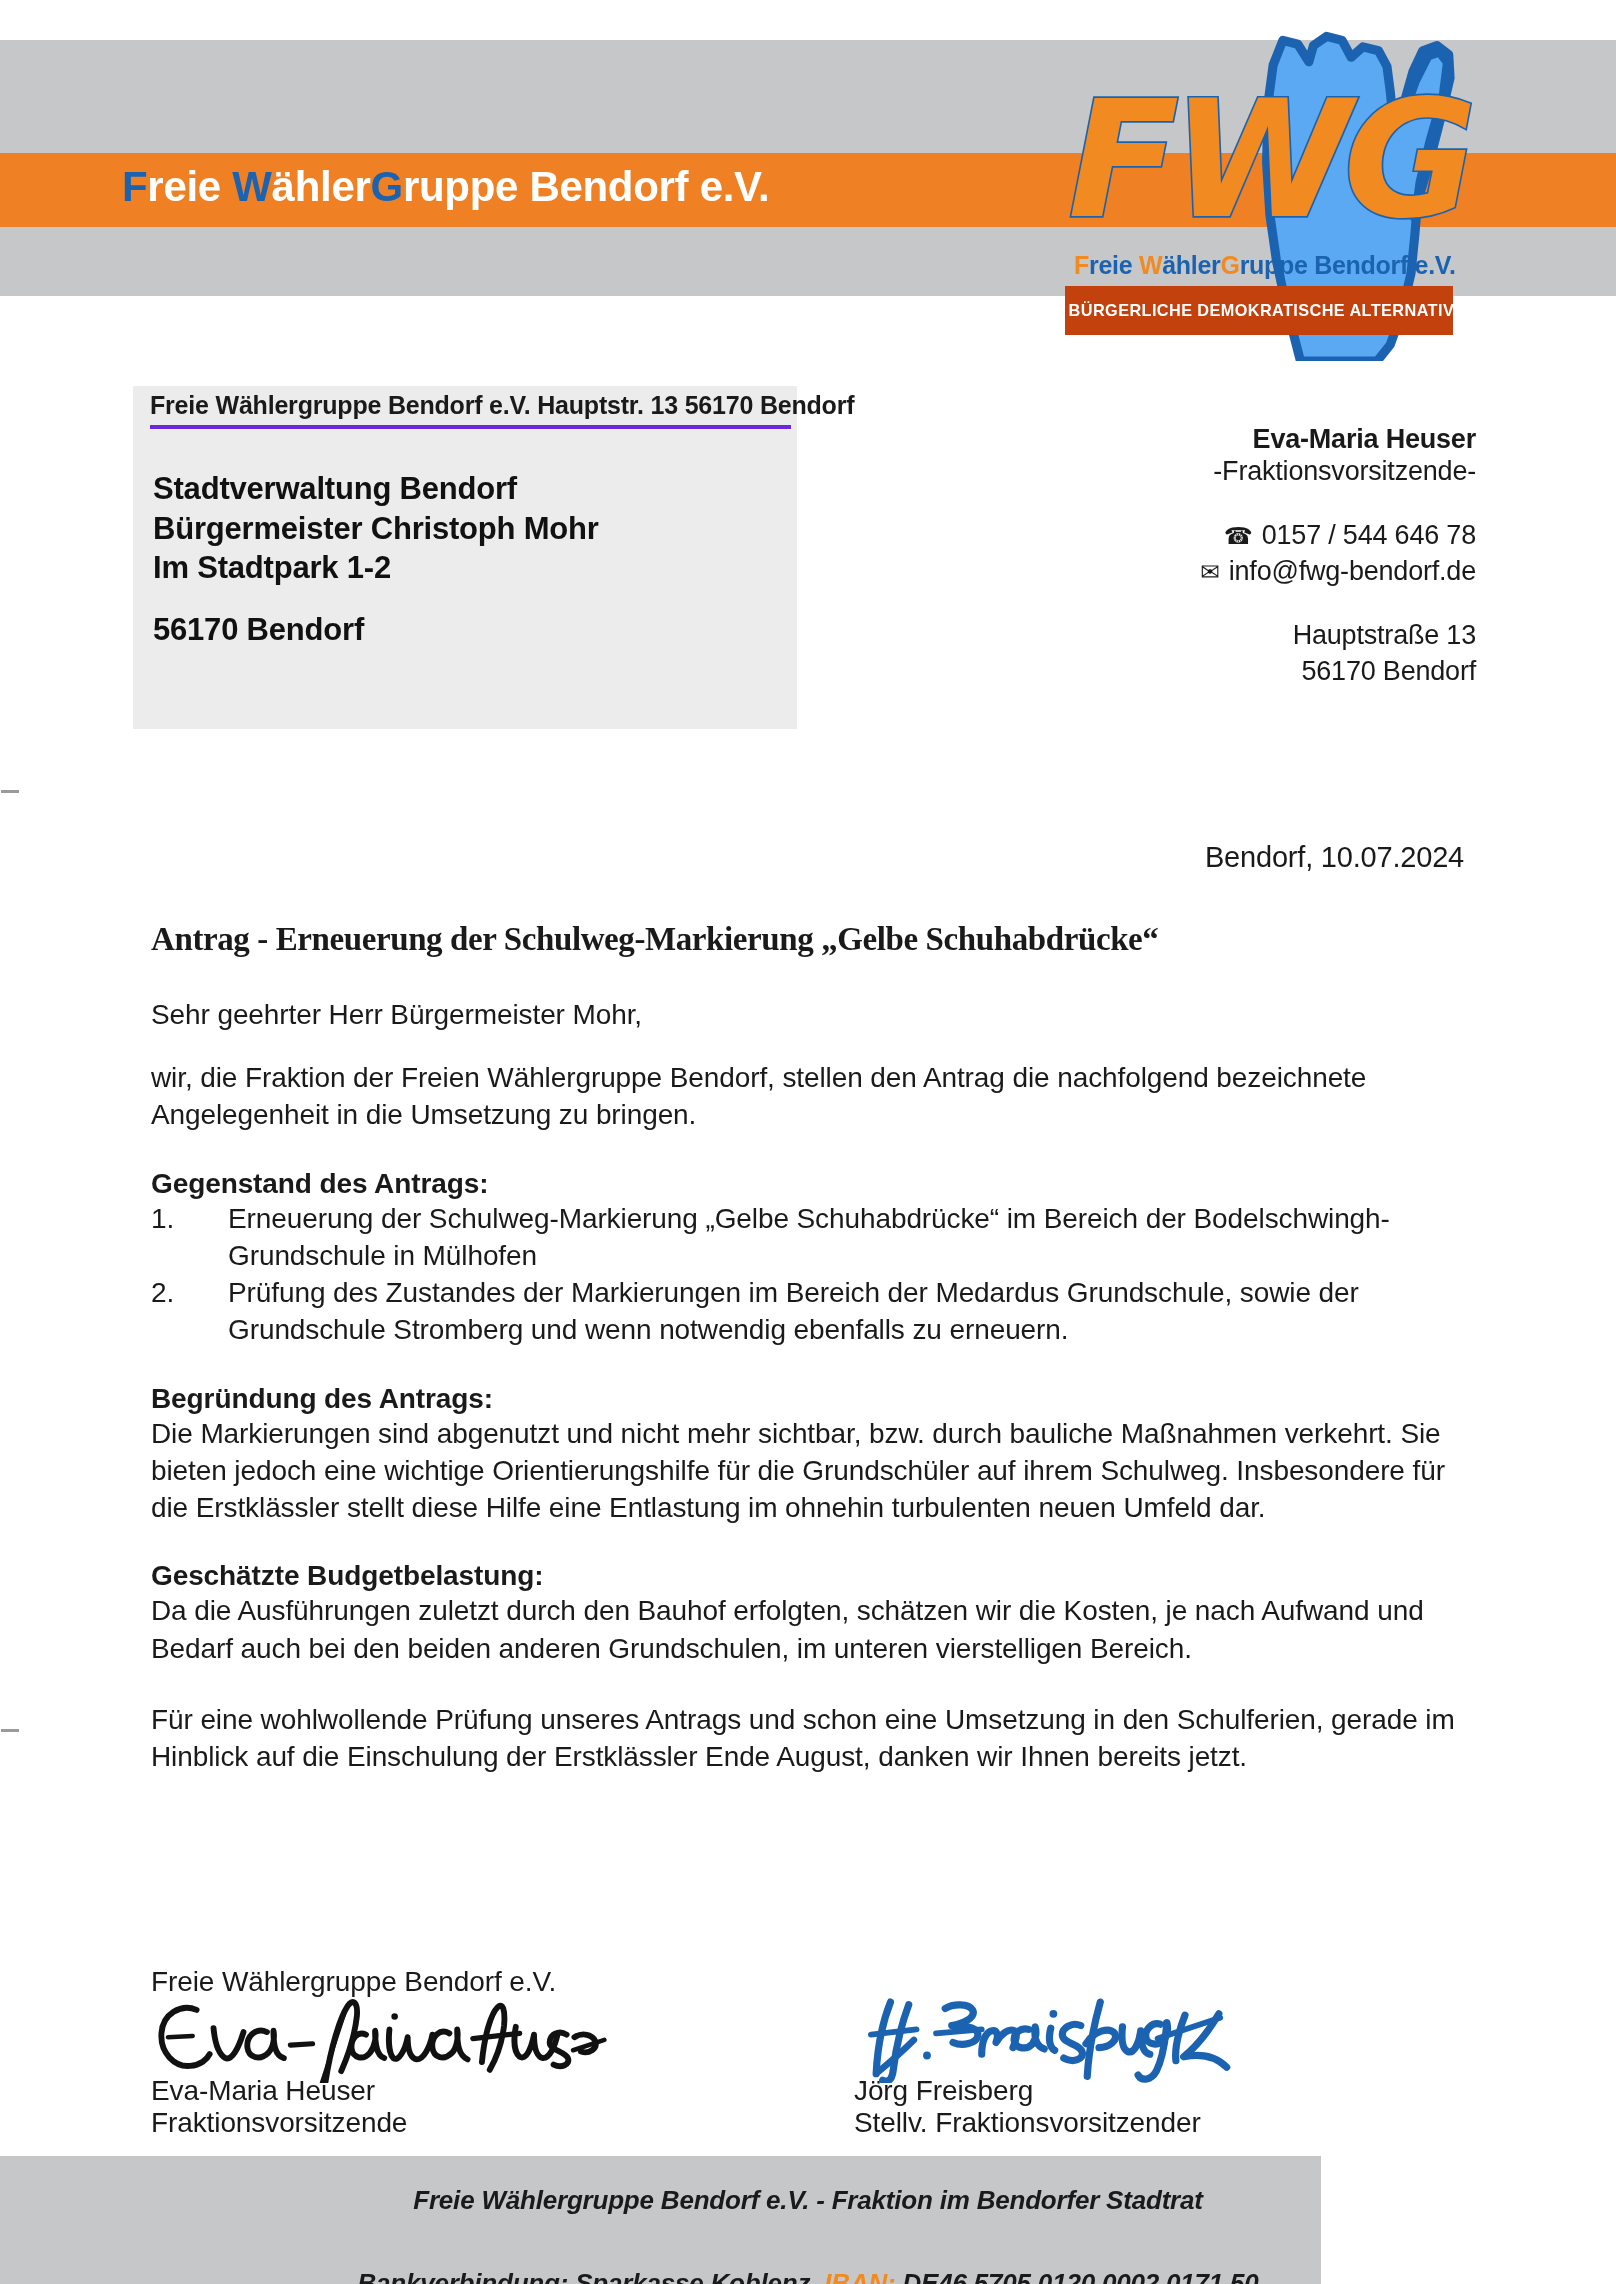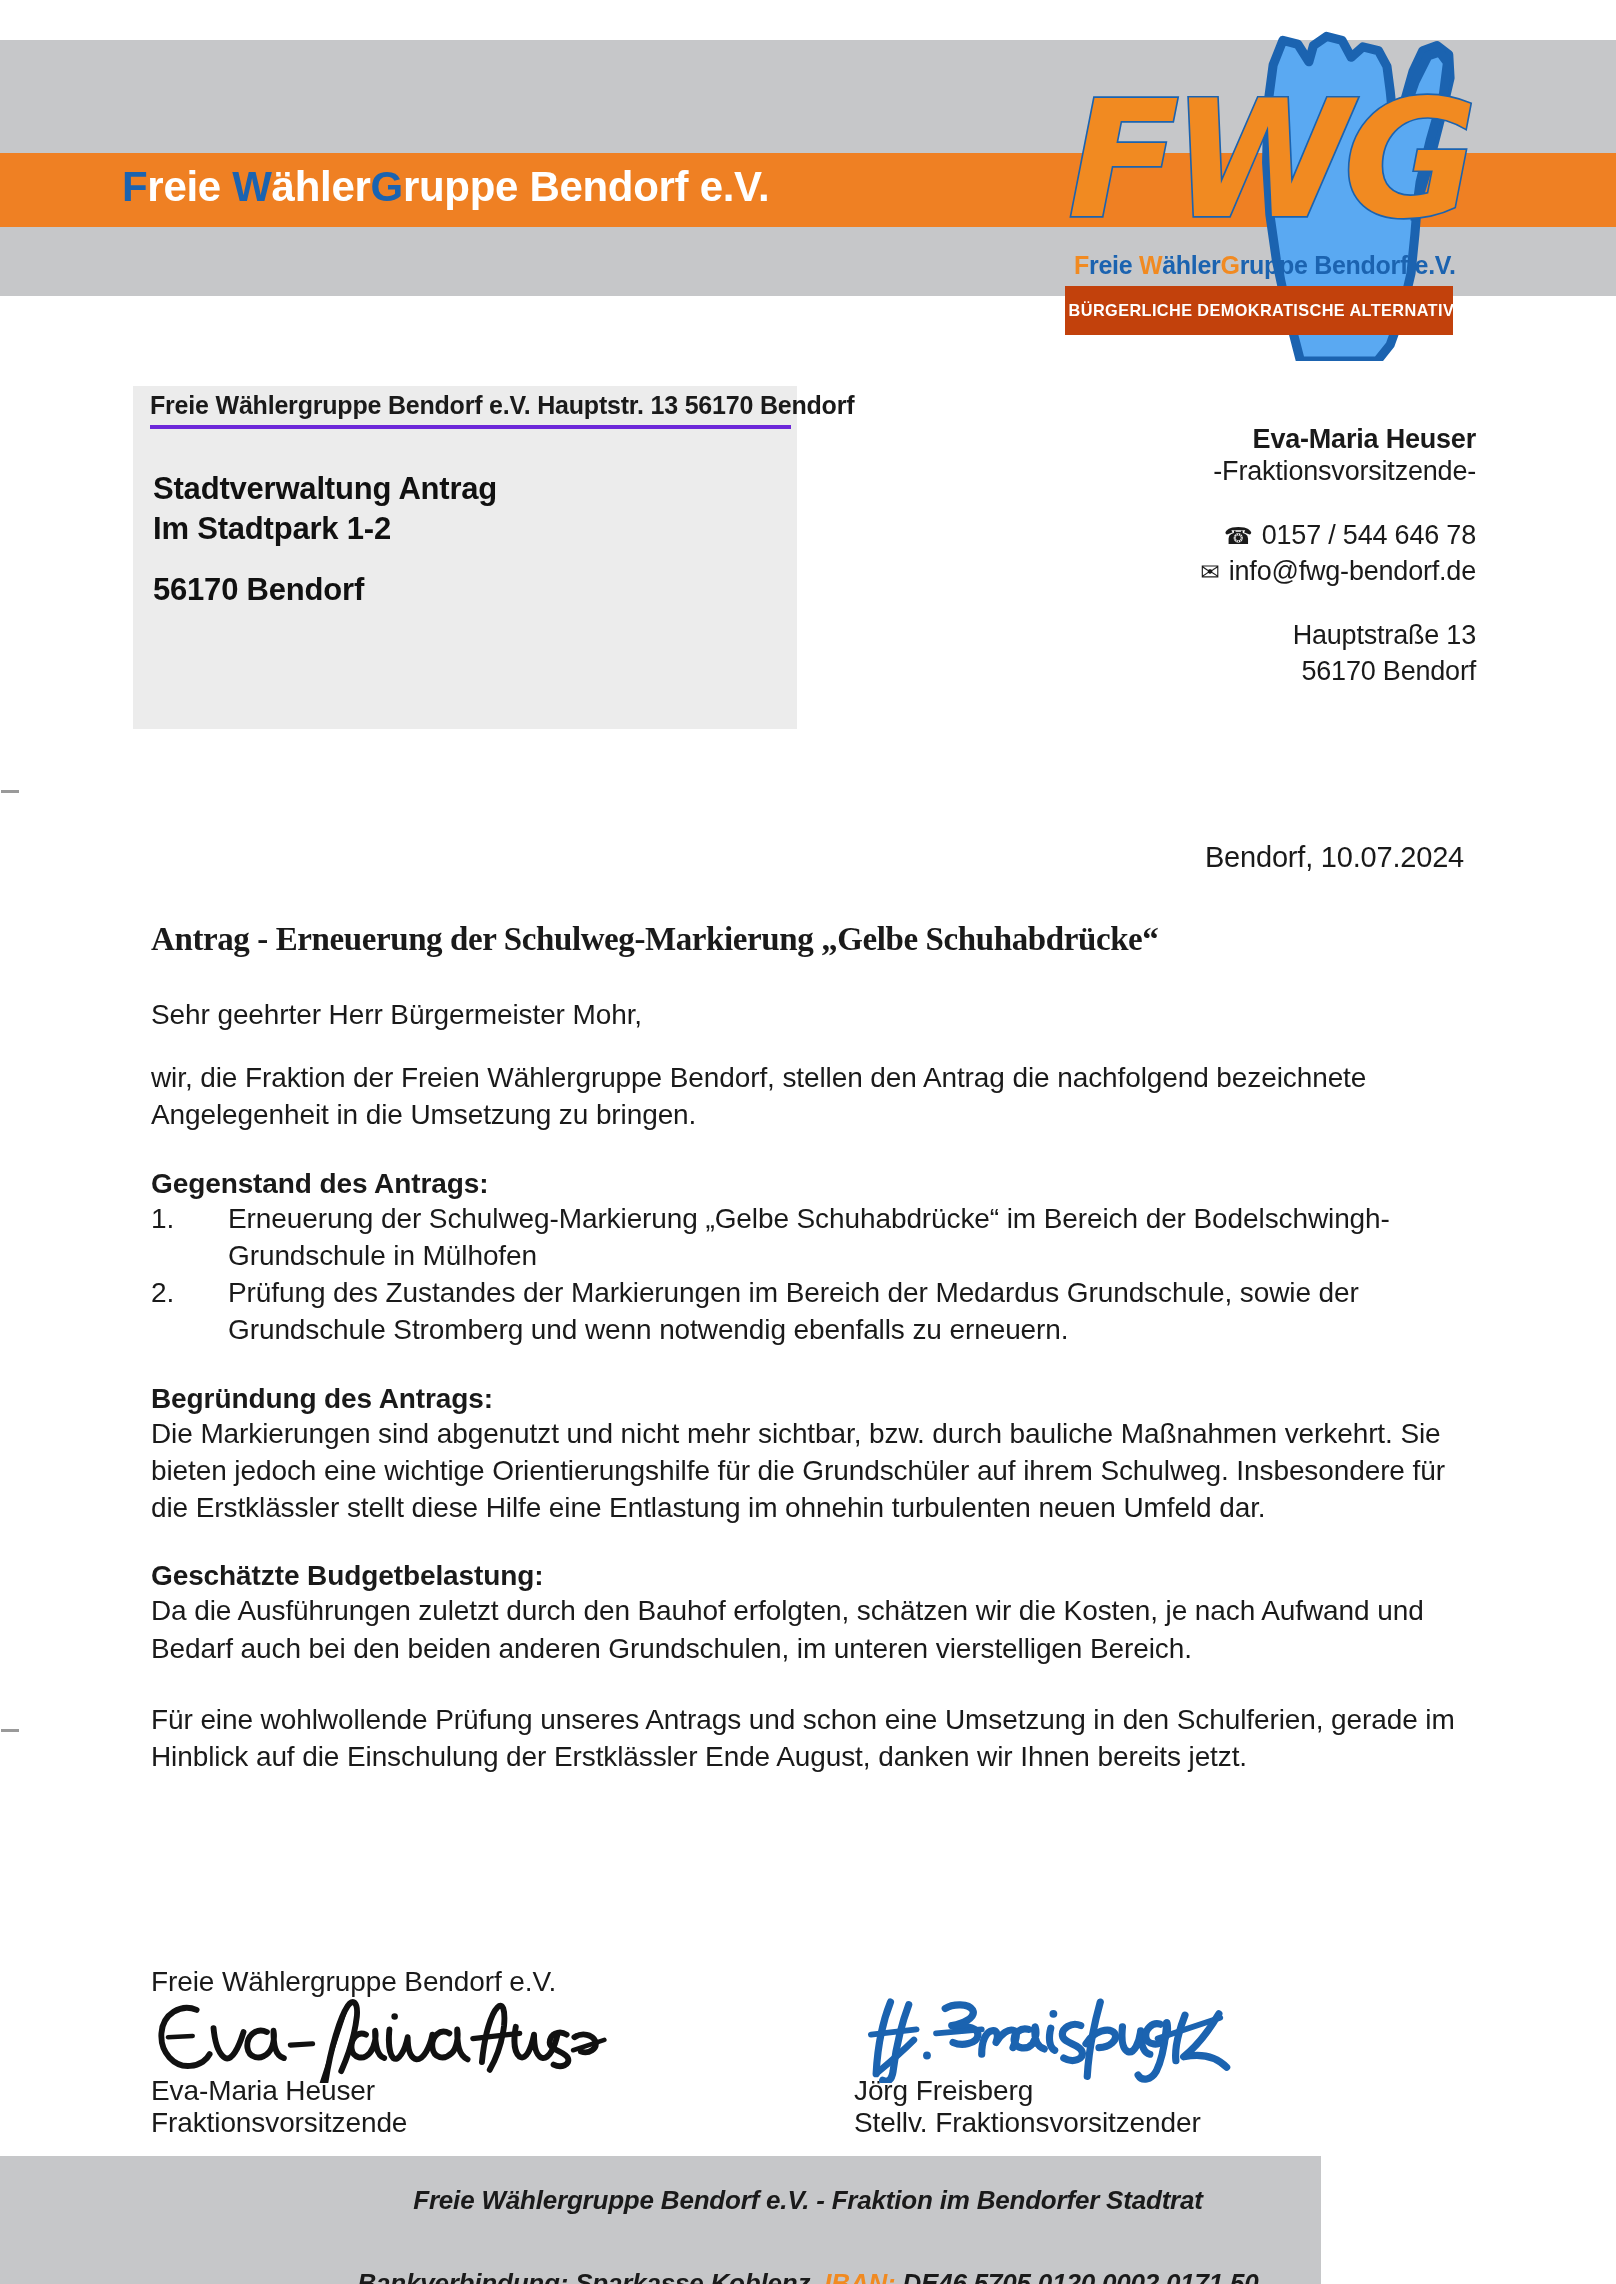--- a/index.html
+++ b/index.html
@@ -165,21 +165,22 @@
     <div id="logo-fwg">FWG</div>
     <div id="logo-sub"><span class="o">F</span>reie <span class="o">W</span>ähler<span class="o">G</span>ruppe Bendorf e.V.</div>
     <div id="logo-banner">
       <div id="logo-banner-text">BÜRGERLICHE  DEMOKRATISCHE  ALTERNATIVE</div>
     </div>
   </div>
 
   <div id="addr-box"></div>
   <div id="sender-line">Freie Wählergruppe Bendorf e.V.    Hauptstr. 13    56170 Bendorf</div>
   <div id="recipient">
-    <div>Stadtverwaltung Antrag</div>
+    <div>Stadtverwaltung Bendorf</div>
+    <div>Bürgermeister Christoph Mohr</div>
     <div>Im Stadtpark 1-2</div>
     <span class="gap"></span>
     <div>56170 Bendorf</div>
   </div>
 
   <div id="contact">
     <div class="c-strong">Eva-Maria Heuser</div>
     <div class="c-role">-Fraktionsvorsitzende-</div>
     <div class="c-spacer"></div>
     <div class="c-line"><span class="ic">☎</span><span>0157 / 544 646 78</span></div>

